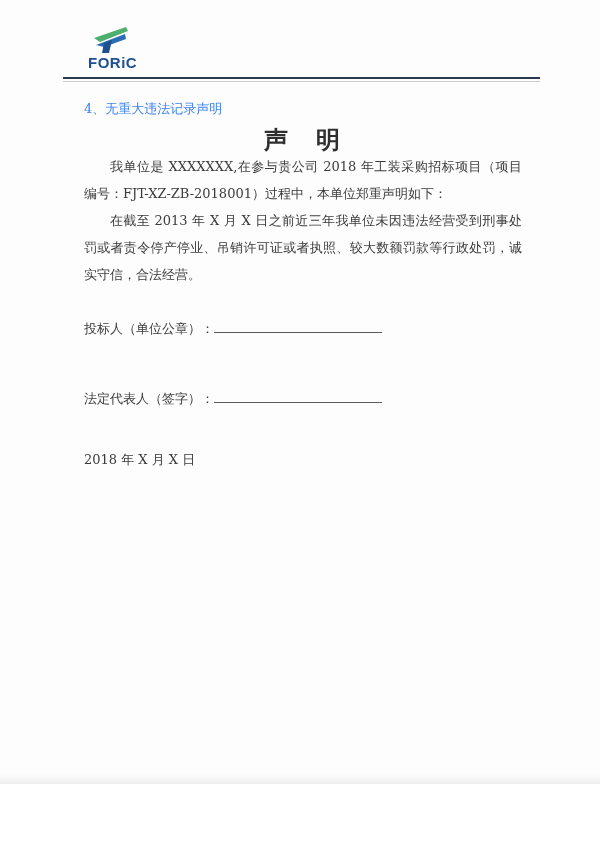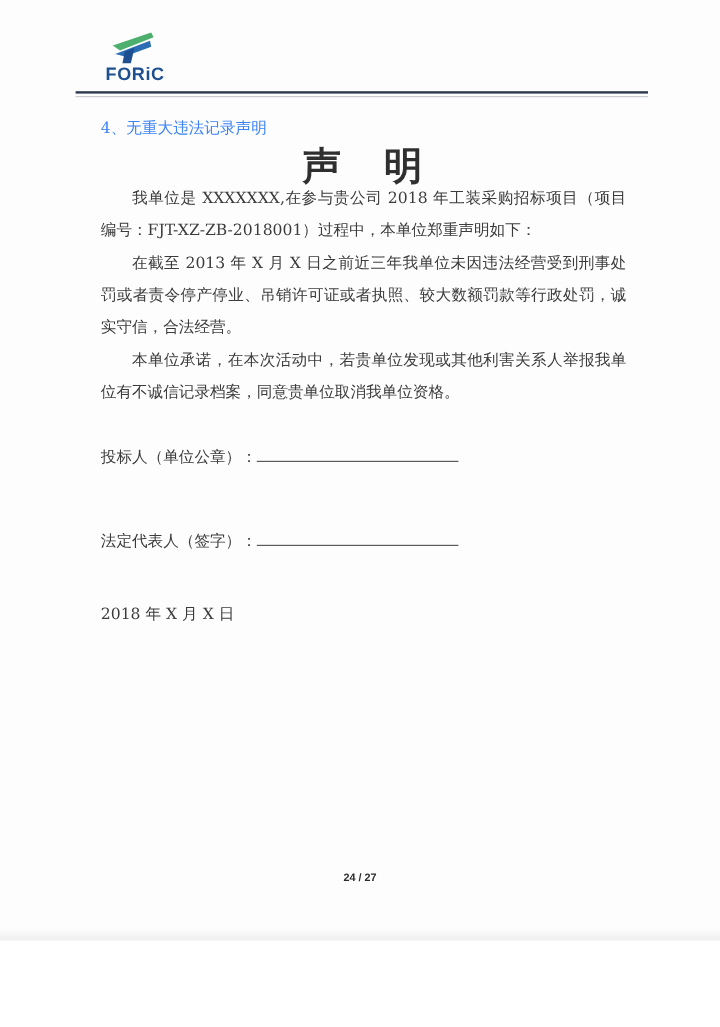--- a/index.html
+++ b/index.html
@@ -62,21 +62,21 @@
     line-height: 27px;
   }
   .section-heading {
     margin-top: 13px;
     font-size: 13px;
     color: #3b82f6;
   }
   .doc-title {
     margin-top: 4px;
     text-align: center;
-    font-size: 32px;
+    font-size: 24px;
     font-weight: 600;
     letter-spacing: 2px;
     color: #2f2f2f;
   }
   .recipient {
     margin-top: 16px;
   }
   .para {
     margin: 0;
     text-indent: 2em;
@@ -138,31 +138,29 @@
 
     <div class="section-heading">4、无重大违法记录声明</div>
 
     <div class="doc-title">声　明</div>
 
 
     <p class="para">我单位是 XXXXXXX,在参与贵公司 2018 年工装采购招标项目（项目编号：FJT-XZ-ZB-2018001）过程中，本单位郑重声明如下：</p>
 
     <p class="para">在截至 2013 年 X 月 X 日之前近三年我单位未因违法经营受到刑事处罚或者责令停产停业、吊销许可证或者执照、较大数额罚款等行政处罚，诚实守信，合法经营。</p>
 
-    <p class="para">本单位承诺，在本次活动中，若贵单位发现或其他利害关系人举报我单位有不诚信记录档案，同意贵单位取消我单位资格。</p>
 
     <div class="sig-block sig-bidder">
       <span>投标人（单位公章）：</span><span class="sig-line"></span>
     </div>
 
     <div class="sig-block sig-rep">
       <span>法定代表人（签字）：</span><span class="sig-line"></span>
     </div>
 
     <div class="doc-date">2018 年 X 月 X 日</div>
 
   </div>
 
-  <div class="page-footer">24 / 27</div>
 
   <div class="scan-edge"></div>
 
 </div>
 
 </body></html>

